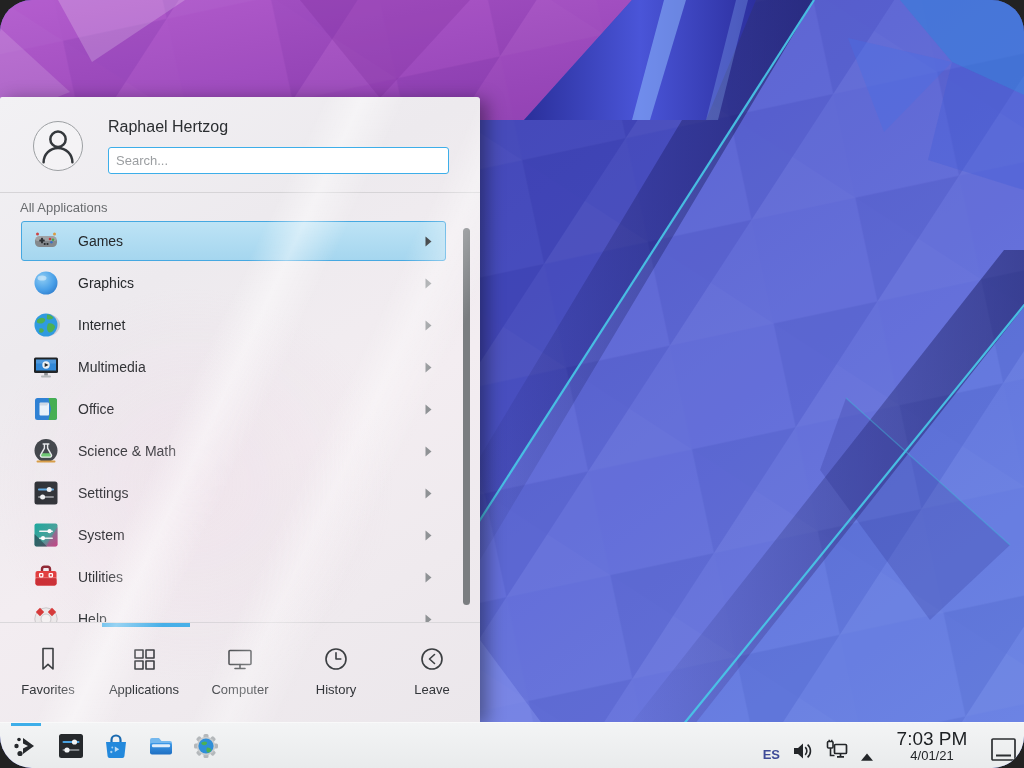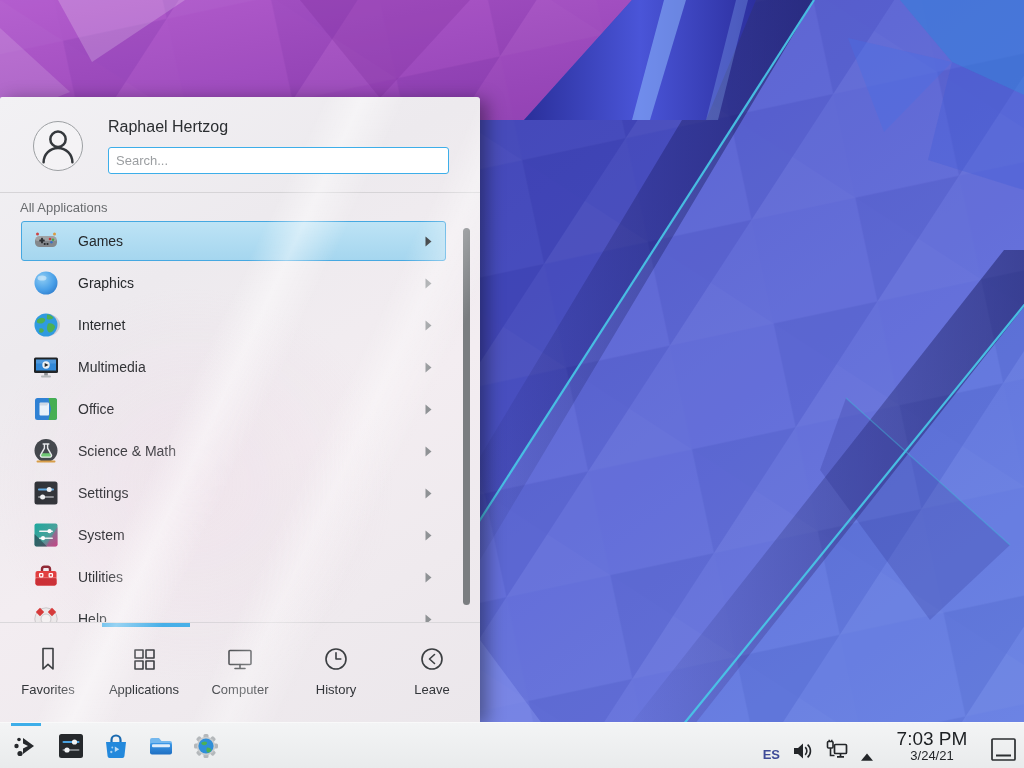--- a/index.html
+++ b/index.html
@@ -1,18 +1,18 @@
 <!DOCTYPE html>
 <html><head>
 <meta charset="utf-8">
 <style>
   html,body{margin:0;padding:0;background:#222;}
   *{box-sizing:border-box;}
   .desktop{position:relative;width:1024px;height:768px;overflow:hidden;
-           font-family:"Liberation Sans",sans-serif;-webkit-font-smoothing:antialiased;}
+           font-family:"Liberation Sans",sans-serif;border-radius:32px;-webkit-font-smoothing:antialiased;}
   .wallpaper{position:absolute;inset:0;z-index:0;}
 
   
   .menu{position:absolute;left:0;top:97px;width:480px;height:625px;z-index:5;
         background:linear-gradient(150deg,#f2f1f4 0%,#edeaee 30%,#f3edf1 58%,#ebe7eb 100%);
         border-radius:2px 3px 0 0;
         box-shadow:7px 3px 18px rgba(0,0,0,.38);}
   .menu::after{content:"";position:absolute;inset:0;pointer-events:none;border-radius:inherit;
         background:
           linear-gradient(115deg,transparent 42%,rgba(255,255,255,.45) 47%,transparent 53%),
@@ -417,21 +417,21 @@
         <rect x="10.5" y="6.5" width="12" height="9" rx="1" fill="none" stroke="#232629" stroke-width="1.7"></rect>
         <path d="M16.5,15.5 v3 M13,18.8 h7" stroke="#232629" stroke-width="1.7"></path>
       </svg>
 
       <svg width="14" height="10" viewBox="0 0 14 10">
         <path d="M1,8.8 L13,8.8 L7,1.4 Z" fill="#232629"></path>
       </svg>
 
       <div class="clock">
         <div class="time">7:03 PM</div>
-        <div class="date">3/24/21</div>
+        <div class="date">4/01/21</div>
       </div>
 
       <svg width="27" height="25" viewBox="0 0 27 25">
         <rect x="2" y="2" width="23" height="21" rx="1" fill="none" stroke="#2b2e31" stroke-width="1.7"></rect>
         <path d="M6,18.5 h15" stroke="#2b2e31" stroke-width="2"></path>
       </svg>
     </div>
   </div>
 
 </div>

